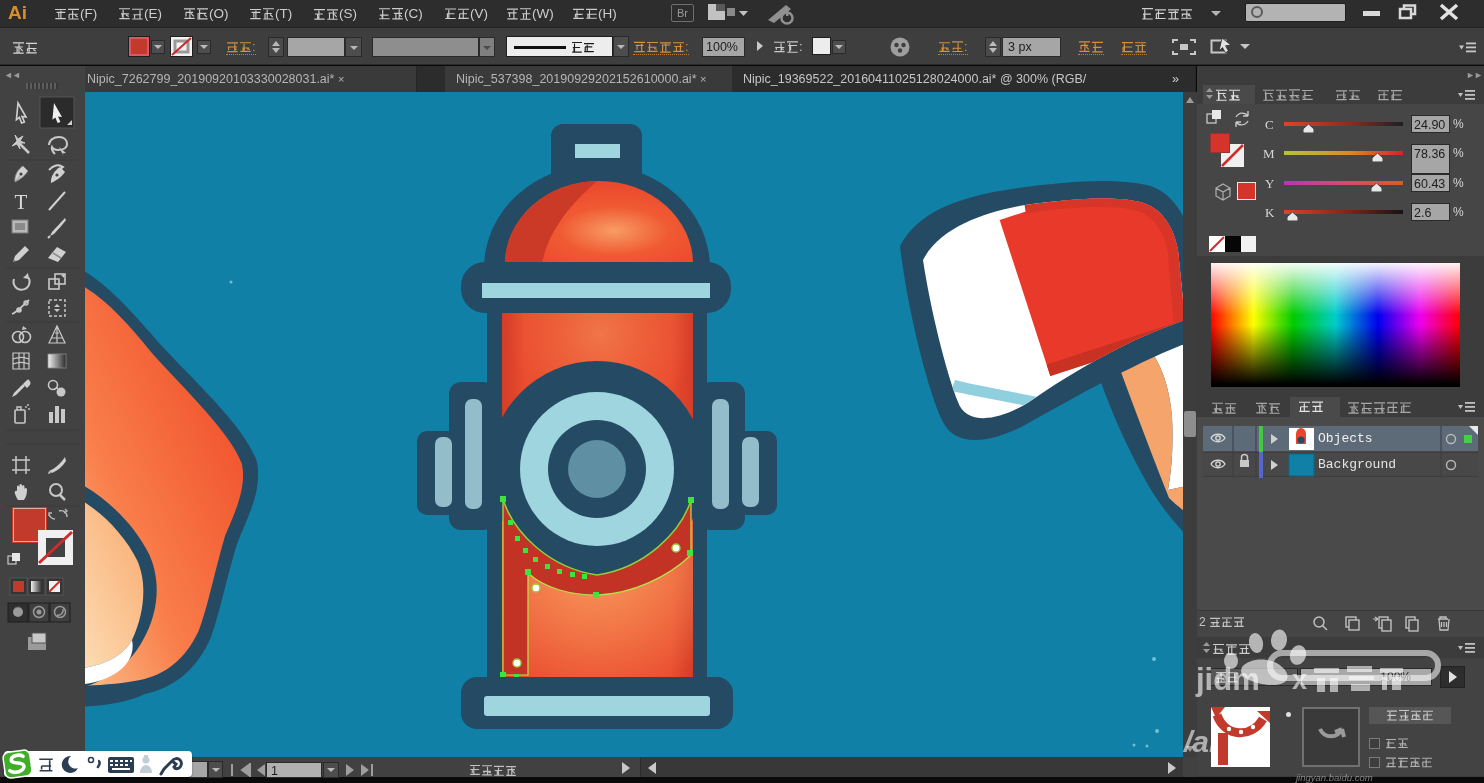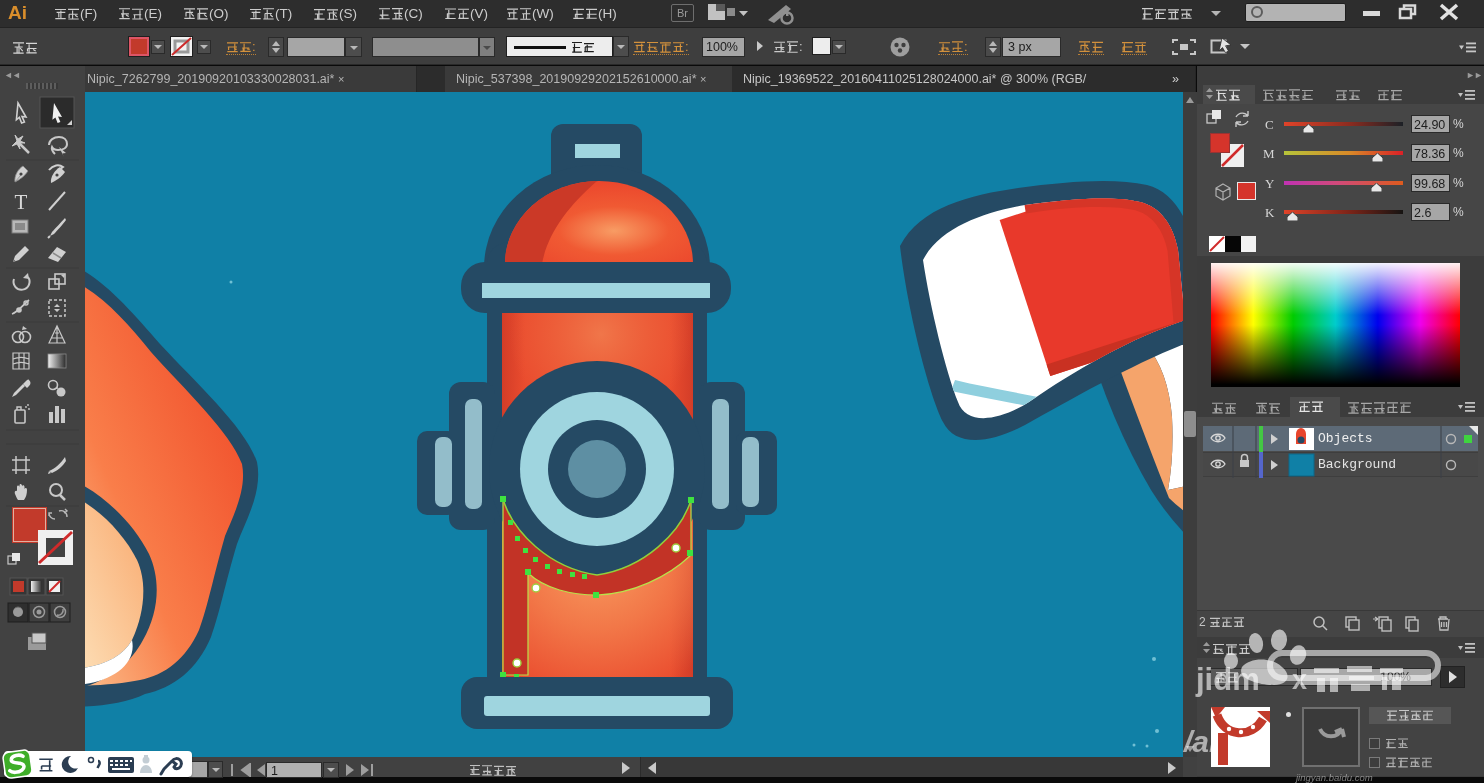--- a/index.html
+++ b/index.html
@@ -710,22 +710,22 @@
 <svg class="abs" style="left:1372px;top:153px;" width="11" height="9">
     <path d="M5.5,0 L11,5 L11,9 L0,9 L0,5 Z" fill="#e8e8e8" stroke="#3a3a3a"></path>
   </svg>
 <svg class="abs" style="left:1371px;top:183px;" width="11" height="9">
     <path d="M5.5,0 L11,5 L11,9 L0,9 L0,5 Z" fill="#e8e8e8" stroke="#3a3a3a"></path>
   </svg>
 <svg class="abs" style="left:1287px;top:212px;" width="11" height="9">
     <path d="M5.5,0 L11,5 L11,9 L0,9 L0,5 Z" fill="#e8e8e8" stroke="#3a3a3a"></path>
   </svg>
 <div class="abs field" style="left:1411px;top:115px;width:39px;height:18px;padding:2px 2px;">24.90</div>
-<div class="abs field" style="left:1411px;top:144px;width:39px;height:18px;padding:2px 2px;">78.36</div>
-<div class="abs field" style="left:1411px;top:174px;width:39px;height:18px;padding:2px 2px;">99.68</div>
+<div class="abs field" style="left:1411px;top:144px;width:39px;height:30px;padding:2px 2px;">78.36</div>
+<div class="abs field" style="left:1411px;top:174px;width:39px;height:18px;padding:2px 2px;">60.43</div>
 <div class="abs field" style="left:1411px;top:203px;width:39px;height:18px;padding:2px 2px;">2.6</div>
 <div class="abs white" style="left:1453px;top:117px;font-size:12px;">%</div>
 <div class="abs white" style="left:1453px;top:146px;font-size:12px;">%</div>
 <div class="abs white" style="left:1453px;top:176px;font-size:12px;">%</div>
 <div class="abs white" style="left:1453px;top:205px;font-size:12px;">%</div>
 <svg class="abs" style="left:1214px;top:183px;" width="18" height="18">
     <path d="M9,1 L16,5 L16,13 L9,17 L2,13 L2,5 Z M2,5 L9,9 L16,5 M9,9 L9,17" fill="none" stroke="#b0b0b0" stroke-width="1.2"></path>
   </svg>
 <div class="abs" style="left:1237px;top:182px;width:19px;height:18px;background:#d5342b;border:1px solid #e8e8e8;"></div>
 <div class="abs" style="left:1209px;top:236px;width:16px;height:16px;background:#ffffff;"></div>

